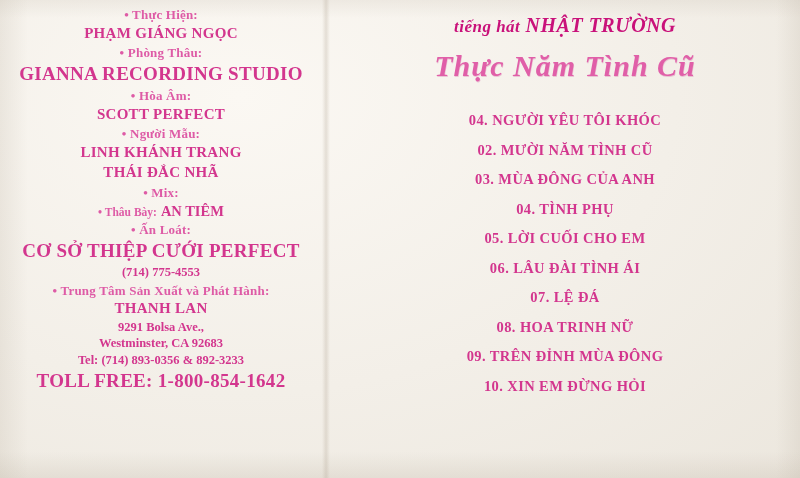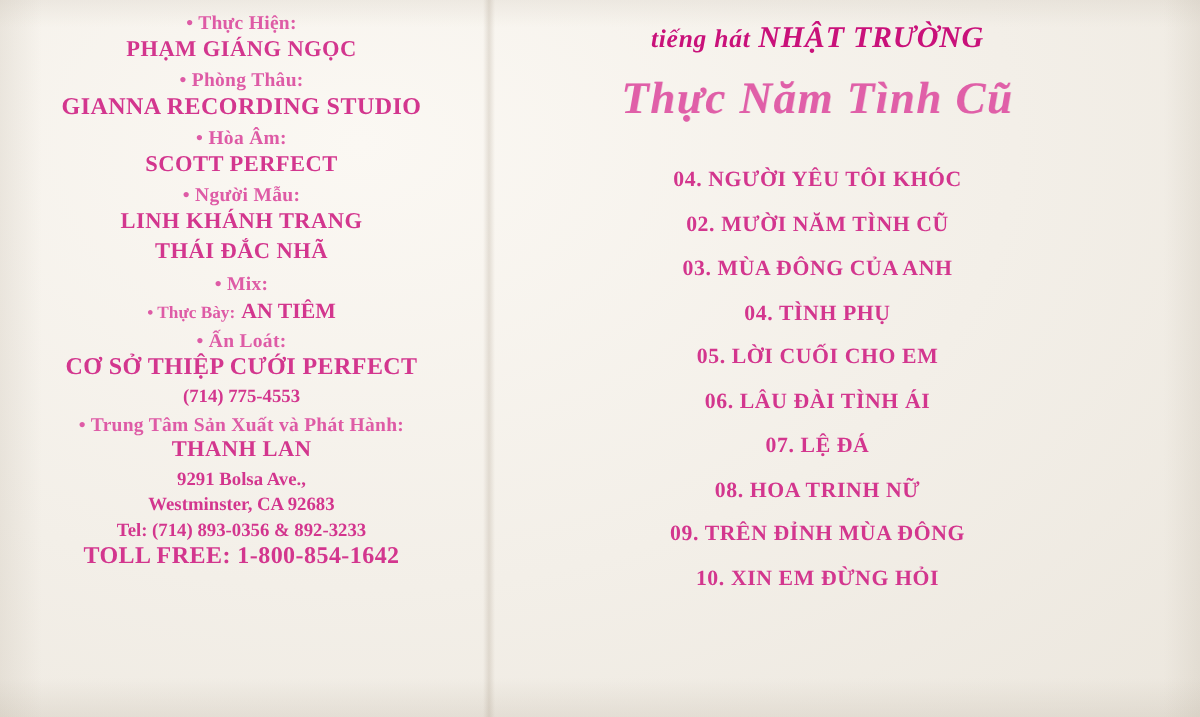--- a/index.html
+++ b/index.html
@@ -60,21 +60,21 @@
     letter-spacing: 0.2px;
   }
   .cred-value {
     font-size: 15px;
     font-weight: bold;
     color: #d3368e;
     line-height: 1.3;
     letter-spacing: 0.3px;
   }
   .cred-value.small {
-    font-size: 16px;
+    font-size: 19px;
   }
   .cred-value.tight {
     line-height: 1.15;
   }
   .cred-block {
     margin-bottom: 1px;
   }
   .inline-label {
     font-size: 11.5px;
     font-weight: bold;
@@ -88,21 +88,21 @@
   .addr {
     font-size: 12.5px;
     font-weight: bold;
     color: #d3368e;
     line-height: 1.35;
   }
 
   
   .right-panel {
     position: absolute;
-    left: 310px;
+    left: 330px;
     top: 0;
     width: 470px;
     height: 478px;
     text-align: center;
   }
   .artist-line {
     margin-top: 14px;
     font-size: 19px;
     color: #c9117a;
     font-weight: bold;
@@ -166,21 +166,21 @@
 
     <div class="cred-block">
       <div class="cred-value">THÁI ĐẮC NHÃ</div>
     </div>
 
     <div class="cred-block">
       <div class="cred-label">• Mix:</div>
     </div>
 
     <div class="cred-block">
-      <span class="inline-label">• Thực Bày:</span>
+      <span class="inline-label">• Thâu Bày:</span>
       <span class="inline-value">AN TIÊM</span>
     </div>
 
     <div class="cred-block">
       <div class="cred-label">• Ấn Loát:</div>
       <div class="cred-value small">CƠ SỞ THIỆP CƯỚI PERFECT</div>
       <div class="addr">(714) 775-4553</div>
     </div>
 
     <div class="cred-block">

